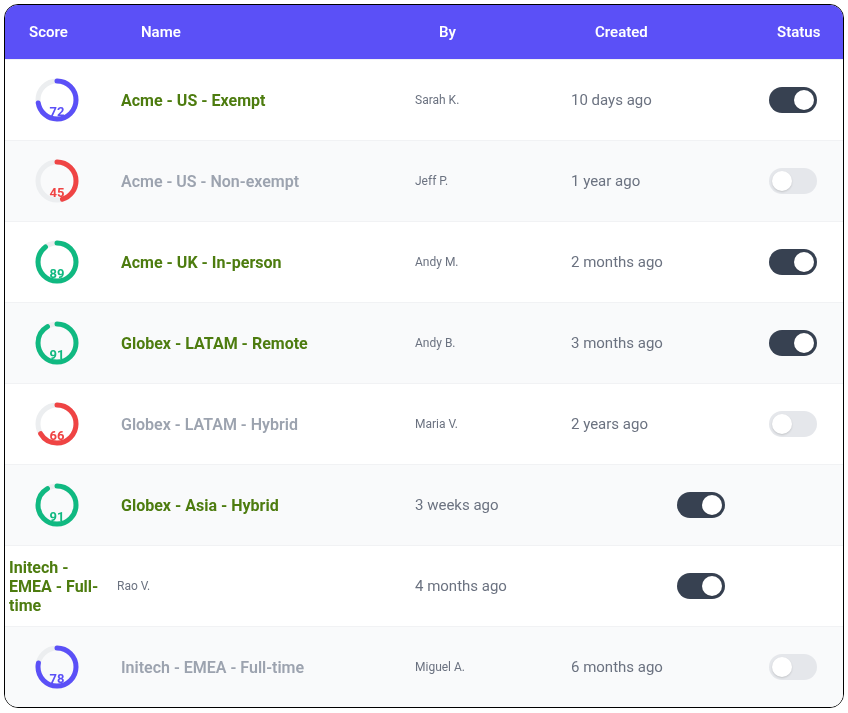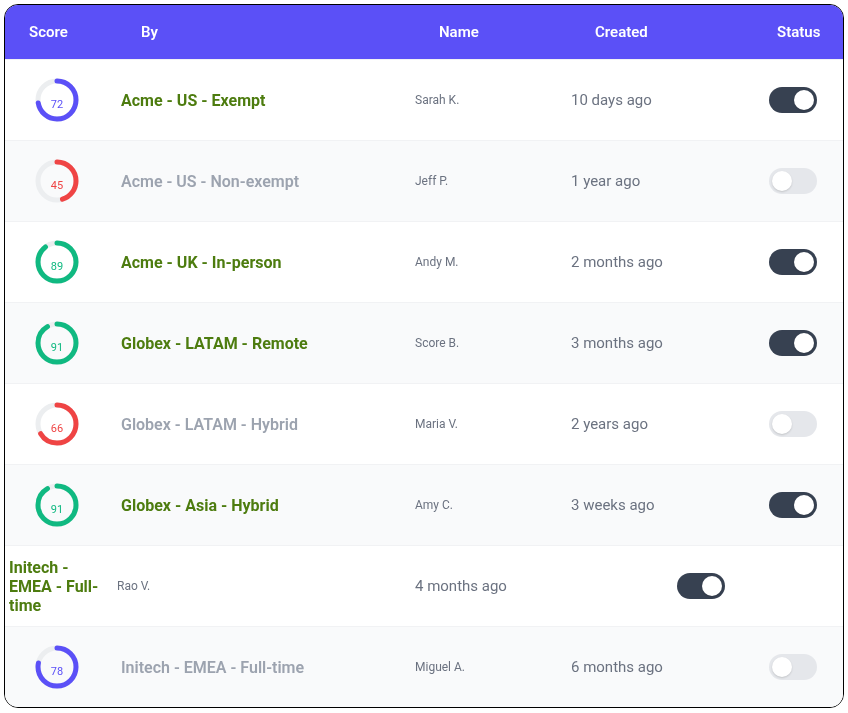--- a/index.html
+++ b/index.html
@@ -57,29 +57,29 @@
     .score-ring {
       position: relative;
       width: 44px;
       height: 44px;
     }
     .score-ring svg {
       transform: rotate(-90deg);
     }
     .score-value {
       position: absolute;
-      top: 4px;
+      top: 11px;
       left: 0;
       width: 44px;
       height: 44px;
       display: flex;
       align-items: center;
       justify-content: center;
-      font-weight: 400;
-      font-size: 11px;
+      font-weight: 700;
+      font-size: 13px;
     }
     .name-cell {
       font-weight: 700;
       font-size: 16px;
       color: #4d7c0f;
       padding: 0 4px;
     }
     .by-cell {
       color: #6b7280;
       font-size: 12px;
@@ -121,22 +121,22 @@
     .toggle.off .toggle-knob {
       left: 3px;
     }
   </style>
 </head>
 <body>
 
 <div class="table-container">
   <div class="header-row">
     <div class="header-cell">Score</div>
+    <div class="header-cell">Name</div>
     <div class="header-cell">By</div>
-    <div class="header-cell">Name</div>
     <div class="header-cell">Created</div>
     <div class="header-cell status">Status</div>
   </div>
   <div id="rows-host">
       <div class="data-row">
         <div class="score-cell">
           <div class="score-ring"><svg width="44" height="44" viewBox="0 0 44 44">
               <circle cx="22" cy="22" r="19" fill="none" stroke="#eceef0" stroke-width="5"></circle>
               <circle cx="22" cy="22" r="19" fill="none" stroke="#5b50f7" stroke-width="5" stroke-linecap="round" stroke-dasharray="85.95397500221674 33.426545834195394"></circle>
             </svg><div class="score-value" style="color: rgb(91, 80, 247);">72</div></div>
@@ -183,21 +183,21 @@
         </div>
       </div>
       <div class="data-row striped">
         <div class="score-cell">
           <div class="score-ring"><svg width="44" height="44" viewBox="0 0 44 44">
               <circle cx="22" cy="22" r="19" fill="none" stroke="#eceef0" stroke-width="5"></circle>
               <circle cx="22" cy="22" r="19" fill="none" stroke="#10b981" stroke-width="5" stroke-linecap="round" stroke-dasharray="108.63627396113505 10.744246875277085"></circle>
             </svg><div class="score-value" style="color: rgb(16, 185, 129);">91</div></div>
         </div>
         <div class="name-cell">Globex - LATAM - Remote</div>
-        <div class="by-cell">Score B.</div>
+        <div class="by-cell">Andy B.</div>
         <div class="created-cell">3 months ago</div>
         <div class="status-cell">
           <div class="toggle on">
             <div class="toggle-knob"></div>
           </div>
         </div>
       </div>
       <div class="data-row muted">
         <div class="score-cell">
           <div class="score-ring"><svg width="44" height="44" viewBox="0 0 44 44">
@@ -215,21 +215,20 @@
         </div>
       </div>
       <div class="data-row striped">
         <div class="score-cell">
           <div class="score-ring"><svg width="44" height="44" viewBox="0 0 44 44">
               <circle cx="22" cy="22" r="19" fill="none" stroke="#eceef0" stroke-width="5"></circle>
               <circle cx="22" cy="22" r="19" fill="none" stroke="#10b981" stroke-width="5" stroke-linecap="round" stroke-dasharray="108.63627396113505 10.744246875277085"></circle>
             </svg><div class="score-value" style="color: rgb(16, 185, 129);">91</div></div>
         </div>
         <div class="name-cell">Globex - Asia - Hybrid</div>
-        <div class="by-cell">Amy C.</div>
         <div class="created-cell">3 weeks ago</div>
         <div class="status-cell">
           <div class="toggle on">
             <div class="toggle-knob"></div>
           </div>
         </div>
       </div>
       <div class="data-row">
         <div class="name-cell">Initech - EMEA - Full-time</div>
         <div class="by-cell">Rao V.</div>

